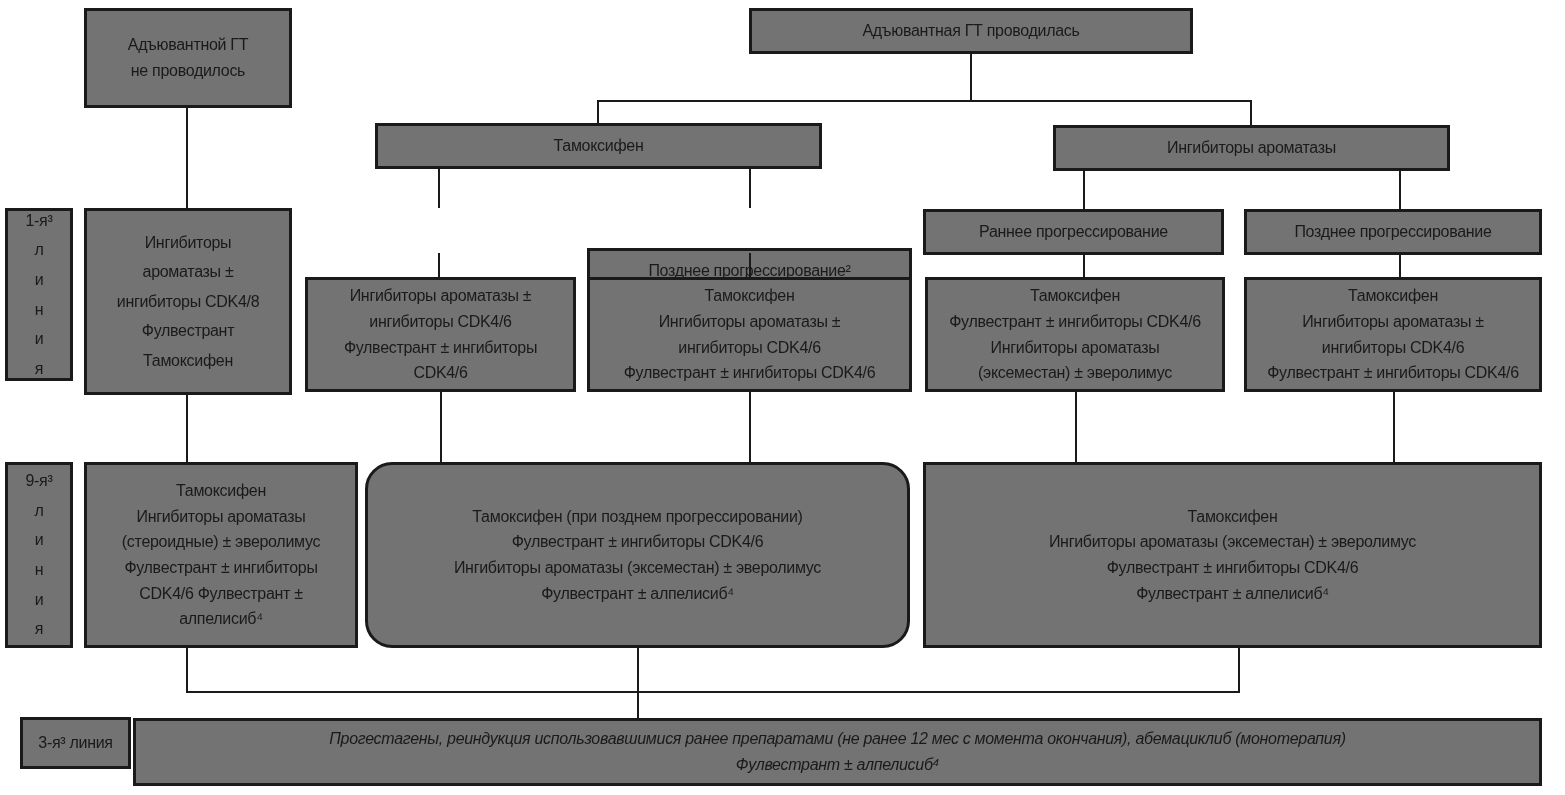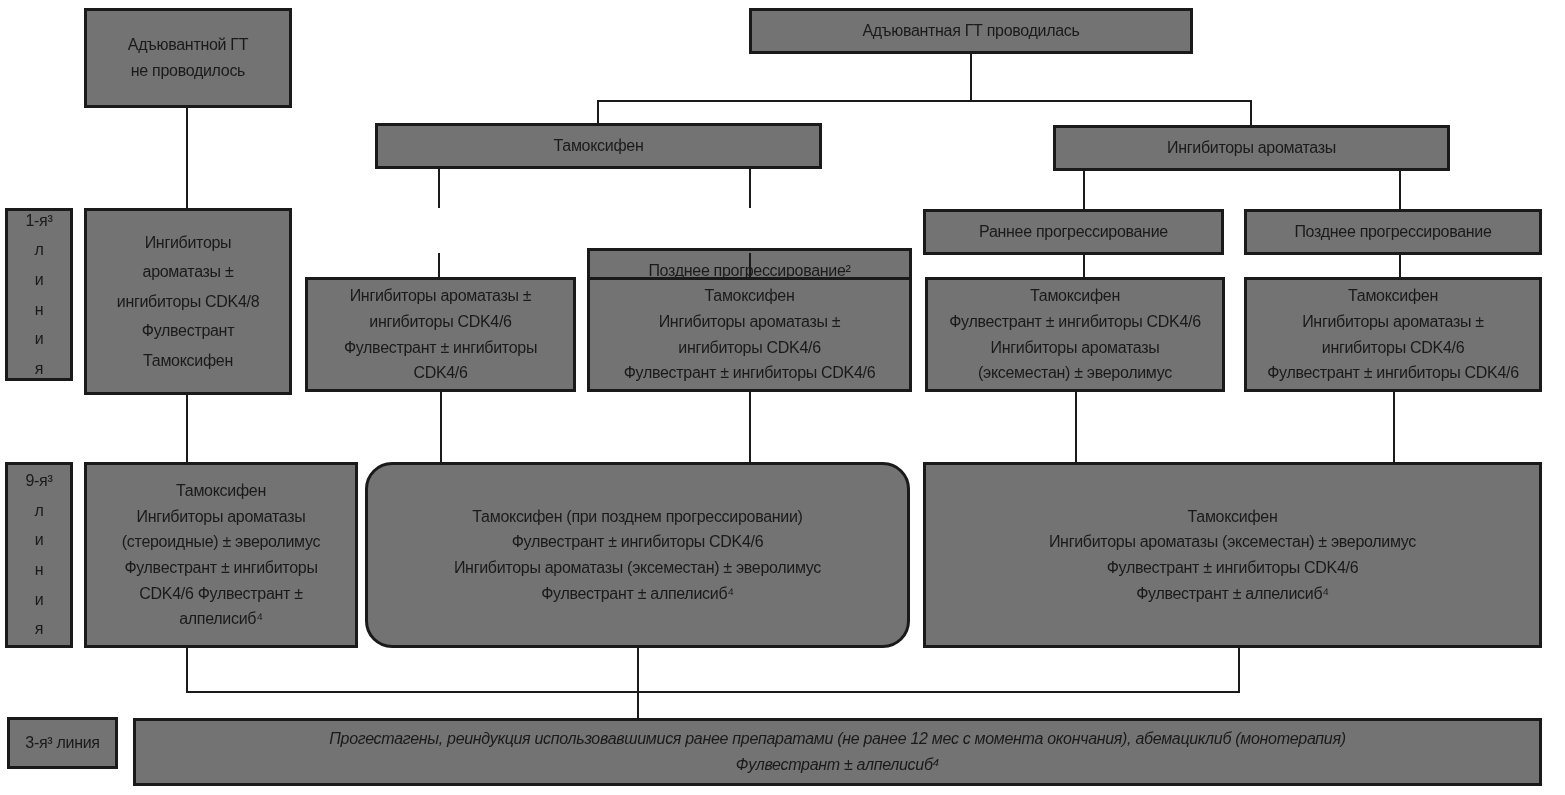--- a/index.html
+++ b/index.html
@@ -88,21 +88,21 @@
 алпелисиб⁴</div>
   <div class="box" style="left:365px;top:462px;width:545px;height:186px;border-radius:27px;">Тамоксифен (при позднем прогрессировании)
 Фулвестрант ± ингибиторы CDK4/6
 Ингибиторы ароматазы (эксеместан) ± эверолимус
 Фулвестрант ± алпелисиб⁴</div>
   <div class="box" style="left:923px;top:462px;width:619px;height:186px;">Тамоксифен
 Ингибиторы ароматазы (эксеместан) ± эверолимус
 Фулвестрант ± ингибиторы CDK4/6
 Фулвестрант ± алпелисиб⁴</div>
 
-  <div class="box" style="left:7px;top:717px;width:111px;height:52px;text-align:center;">3-я³ линия</div>
+  <div class="box" style="left:20px;top:717px;width:111px;height:52px;text-align:center;">3-я³ линия</div>
   <div class="box" style="left:133px;top:718px;width:1409px;height:68px;font-style:italic;">Прогестагены, реиндукция использовавшимися ранее препаратами (не ранее 12 мес с момента окончания), абемациклиб (монотерапия)
 Фулвестрант ± алпелисиб⁴</div>
 
   <div class="vline" style="left:186px;top:108px;height:100px;"></div>
   <div class="vline" style="left:970px;top:52px;height:48px;"></div>
   <div class="hline" style="left:597px;top:100px;width:655px;"></div>
   <div class="vline" style="left:597px;top:100px;height:23px;"></div>
   <div class="vline" style="left:1250px;top:100px;height:25px;"></div>
   <div class="vline" style="left:438px;top:168px;height:40px;"></div>
   <div class="vline" style="left:749px;top:168px;height:40px;"></div>

